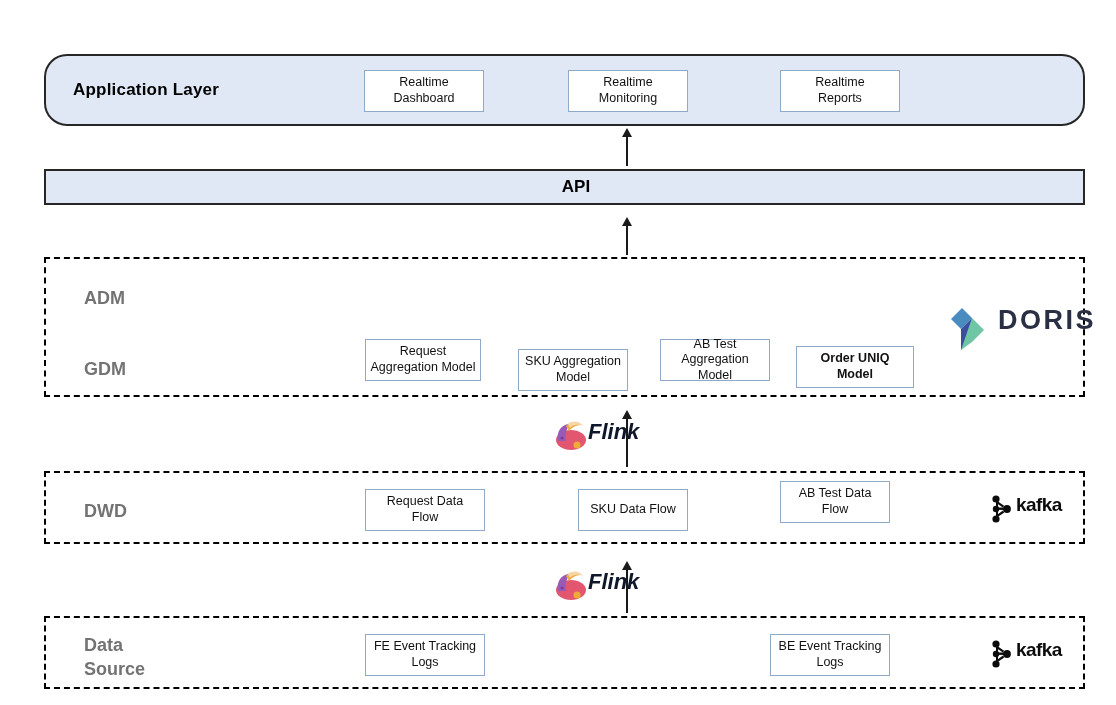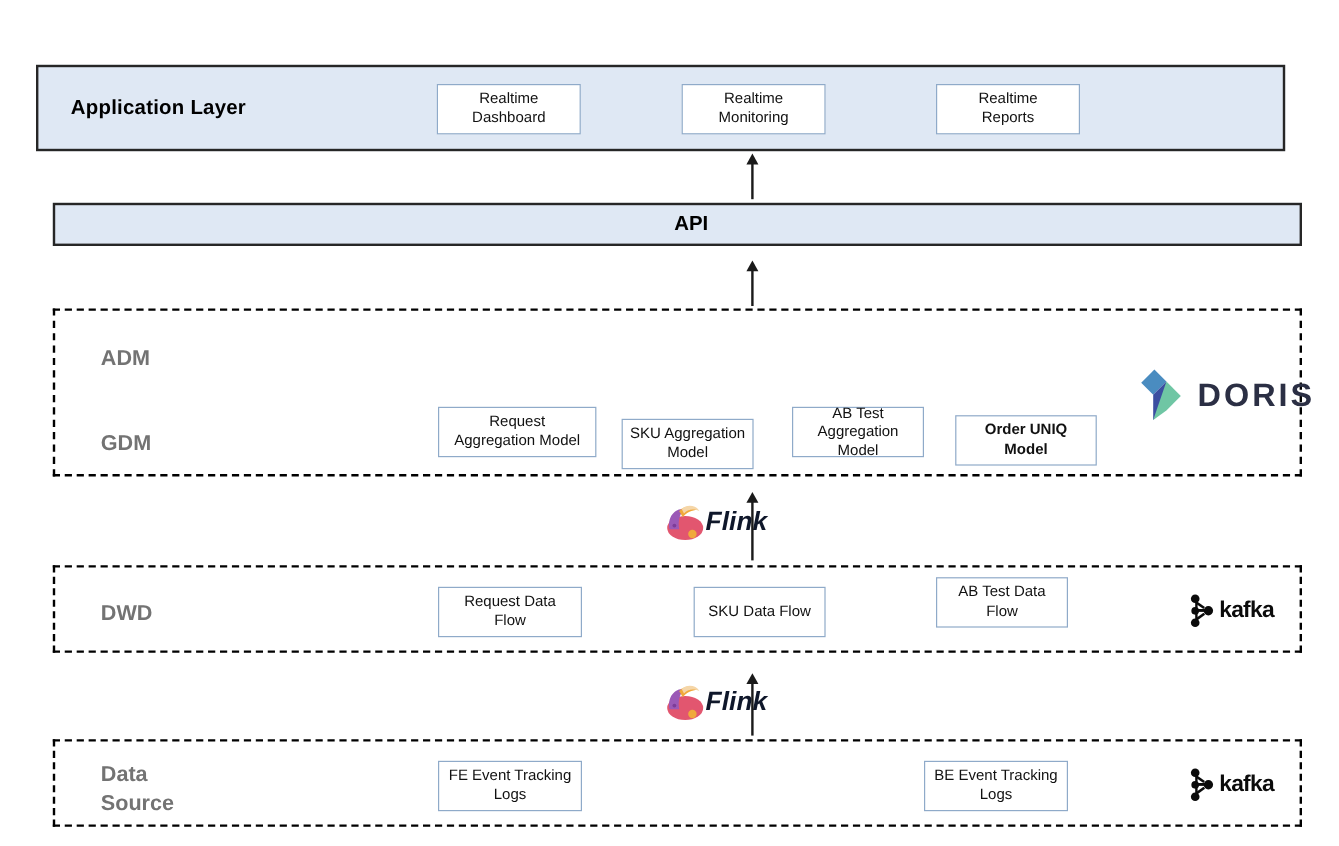--- a/index.html
+++ b/index.html
@@ -83,21 +83,21 @@
   }
   .arrow-head {
     position: absolute;
     width: 0; height: 0;
     border-left: 5px solid transparent;
     border-right: 5px solid transparent;
     border-bottom: 9px solid #1a1a1a;
   }
 
   
-  .logo { position: absolute; display: flex; align-items: center; }
+  .logo { position: absolute; display: flex; align-items: flex-start; }
   .logo svg { display: block; }
   .doris-text {
     font-size: 27px;
     font-weight: 600;
     letter-spacing: 2.5px;
     color: #2b2f44;
     margin-left: 8px;
   }
   .kafka-text {
     font-size: 19px;
@@ -112,21 +112,21 @@
     color: #0f172a;
     margin-left: -2px;
     font-style: italic;
   }
 </style>
 </head>
 <body>
 
 <div id="canvas">
 
-  <div class="node band" style="left:30px; top:54px; width:1041px; height:72px;">
+  <div class="node band" style="left:44px; top:54px; width:1041px; height:72px;border-radius:23px;">
     <span class="band-title" style="margin-left:27px;">Application Layer</span>
   </div>
 
   <div class="node box" style="left:364px; top:70px; width:120px; height:40px;">
     <span>Realtime<br>Dashboard</span>
   </div>
   <div class="node box" style="left:568px; top:70px; width:120px; height:40px;">
     <span>Realtime<br>Monitoring</span>
   </div>
   <div class="node box" style="left:780px; top:70px; width:120px; height:40px;">
@@ -142,21 +142,21 @@
 
   <div class="arrow-line" style="left:626px; top:223px; height:32px;"></div>
   <div class="arrow-head" style="left:622px; top:217px;"></div>
 
   <div class="node dashed-band" style="left:44px; top:257px; width:1041px; height:140px;"></div>
 
   <div class="row-label" style="left:84px; top:286px;">ADM</div>
   <div class="row-label" style="left:84px; top:357px;">GDM</div>
 
 
-  <div class="node box" style="left:365px; top:339px; width:132px; height:42px;">
+  <div class="node box" style="left:365px; top:339px; width:116px; height:42px;">
     <span>Request<br>Aggregation Model</span>
   </div>
   <div class="node box" style="left:518px; top:349px; width:110px; height:42px;">
     <span>SKU Aggregation<br>Model</span>
   </div>
   <div class="node box" style="left:660px; top:339px; width:110px; height:42px;">
     <span>AB Test<br>Aggregation Model</span>
   </div>
   <div class="node box" style="left:796px; top:346px; width:118px; height:32px;font-weight:bold;">
     <span>Order UNIQ Model</span>

